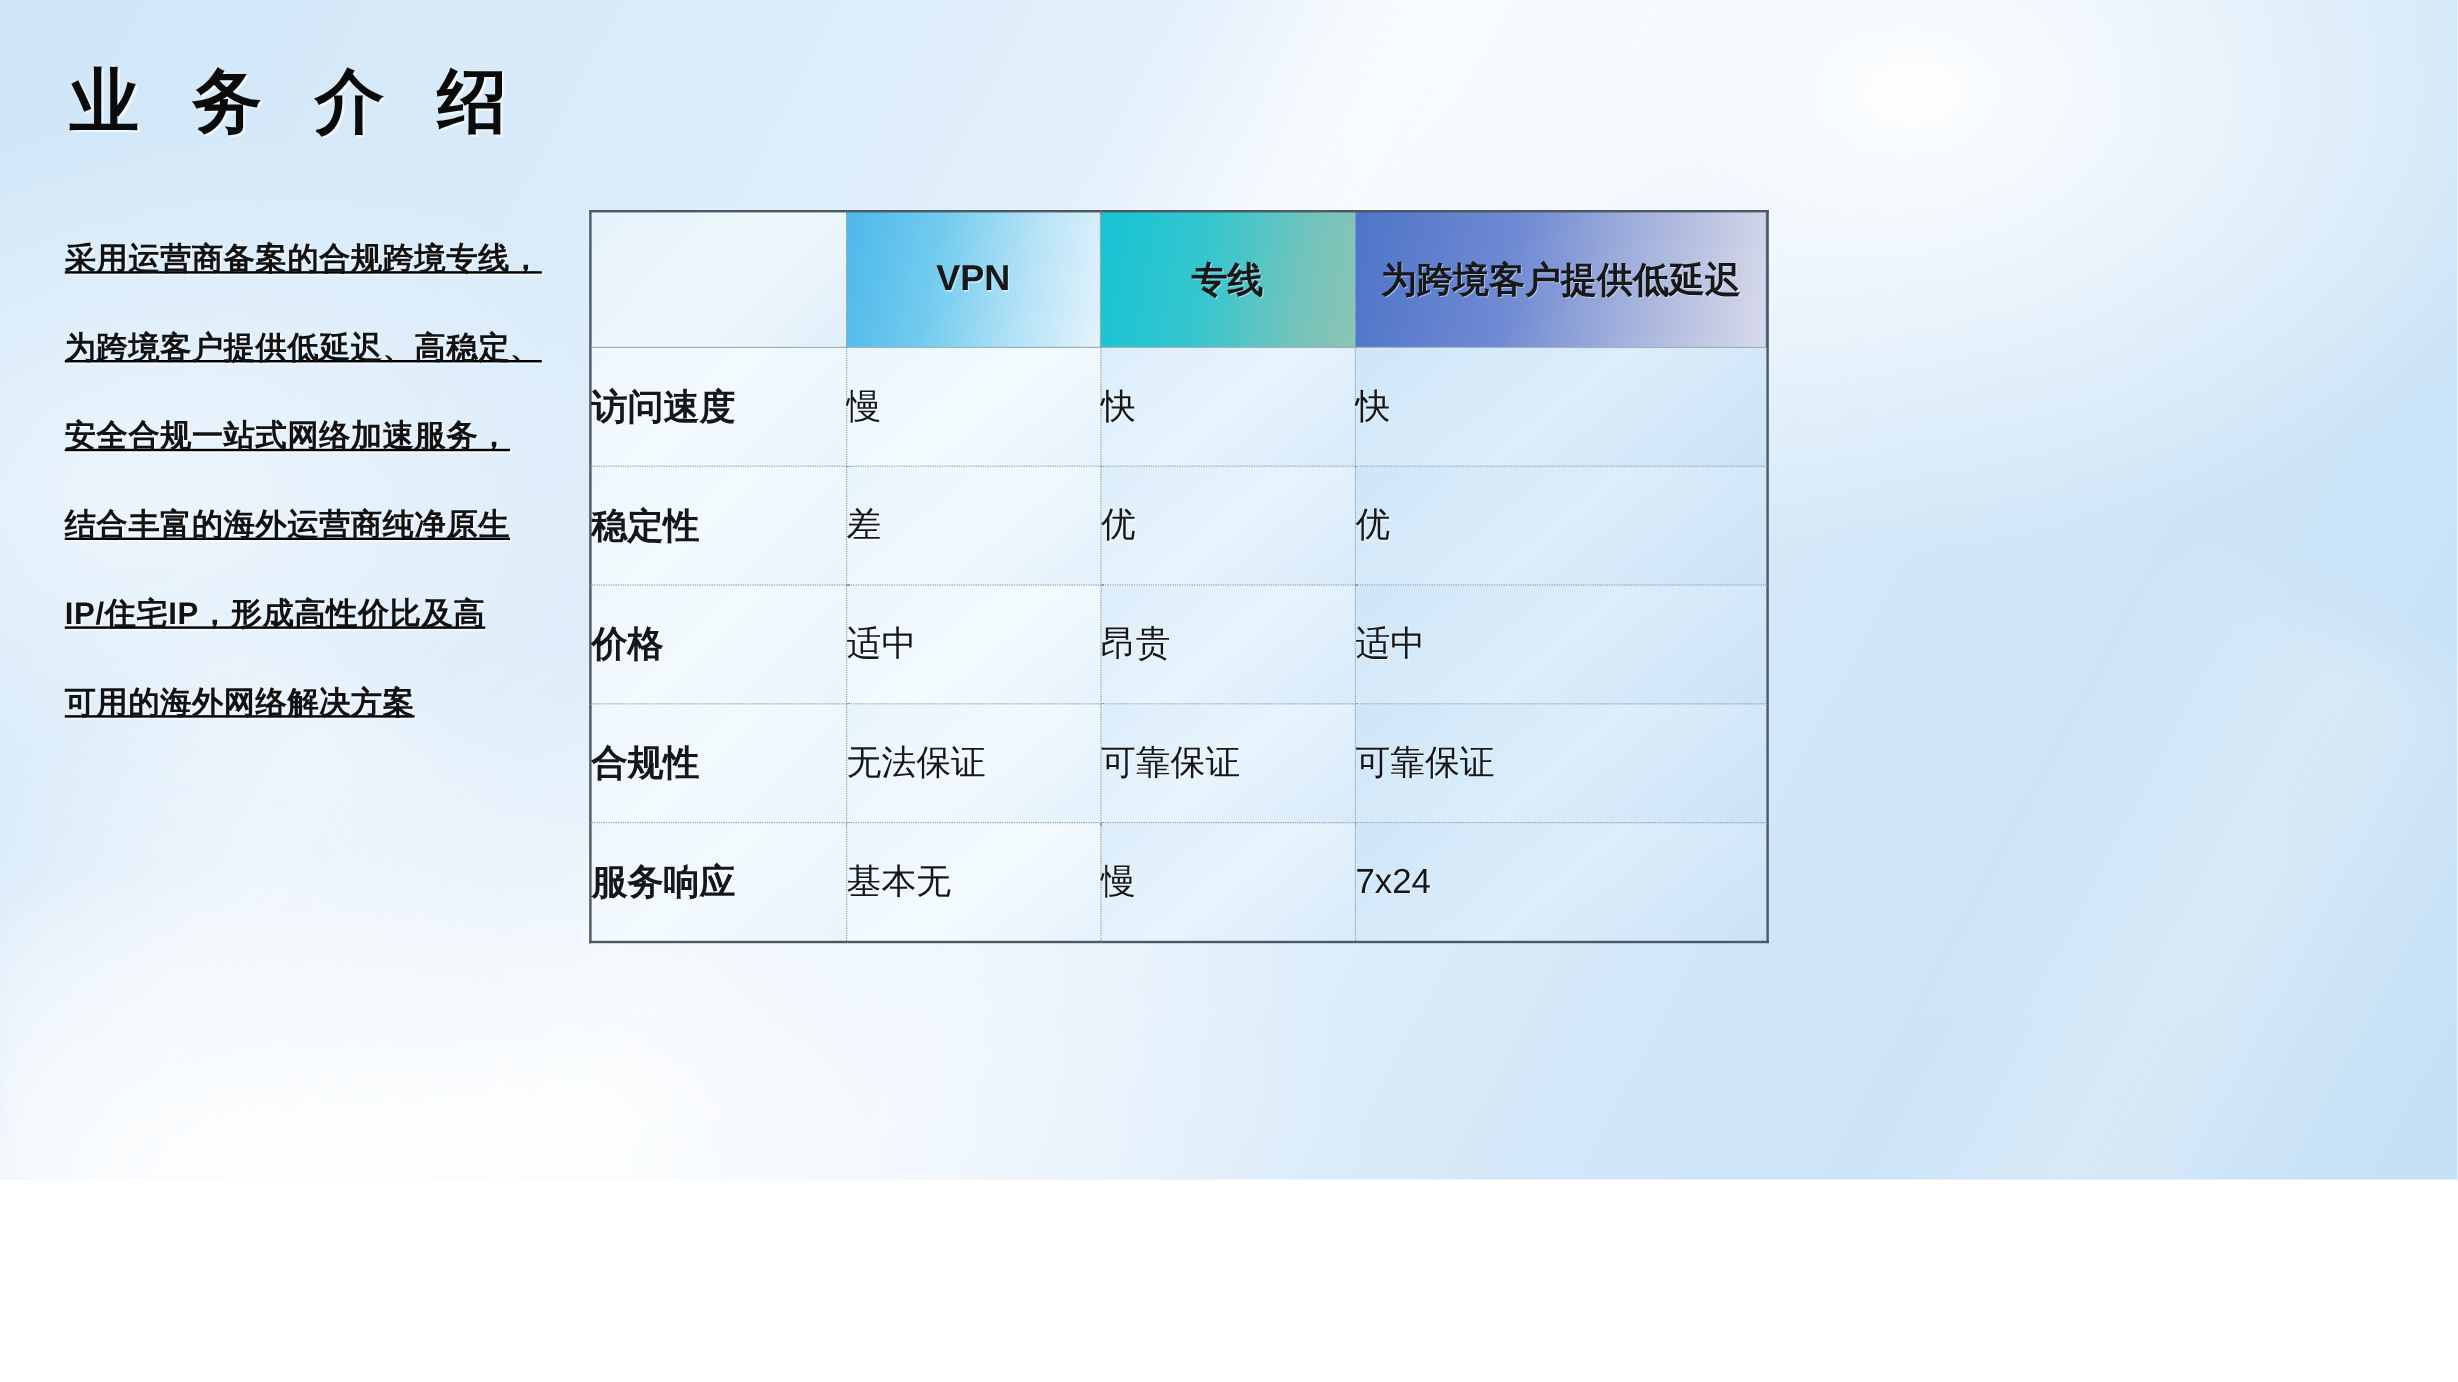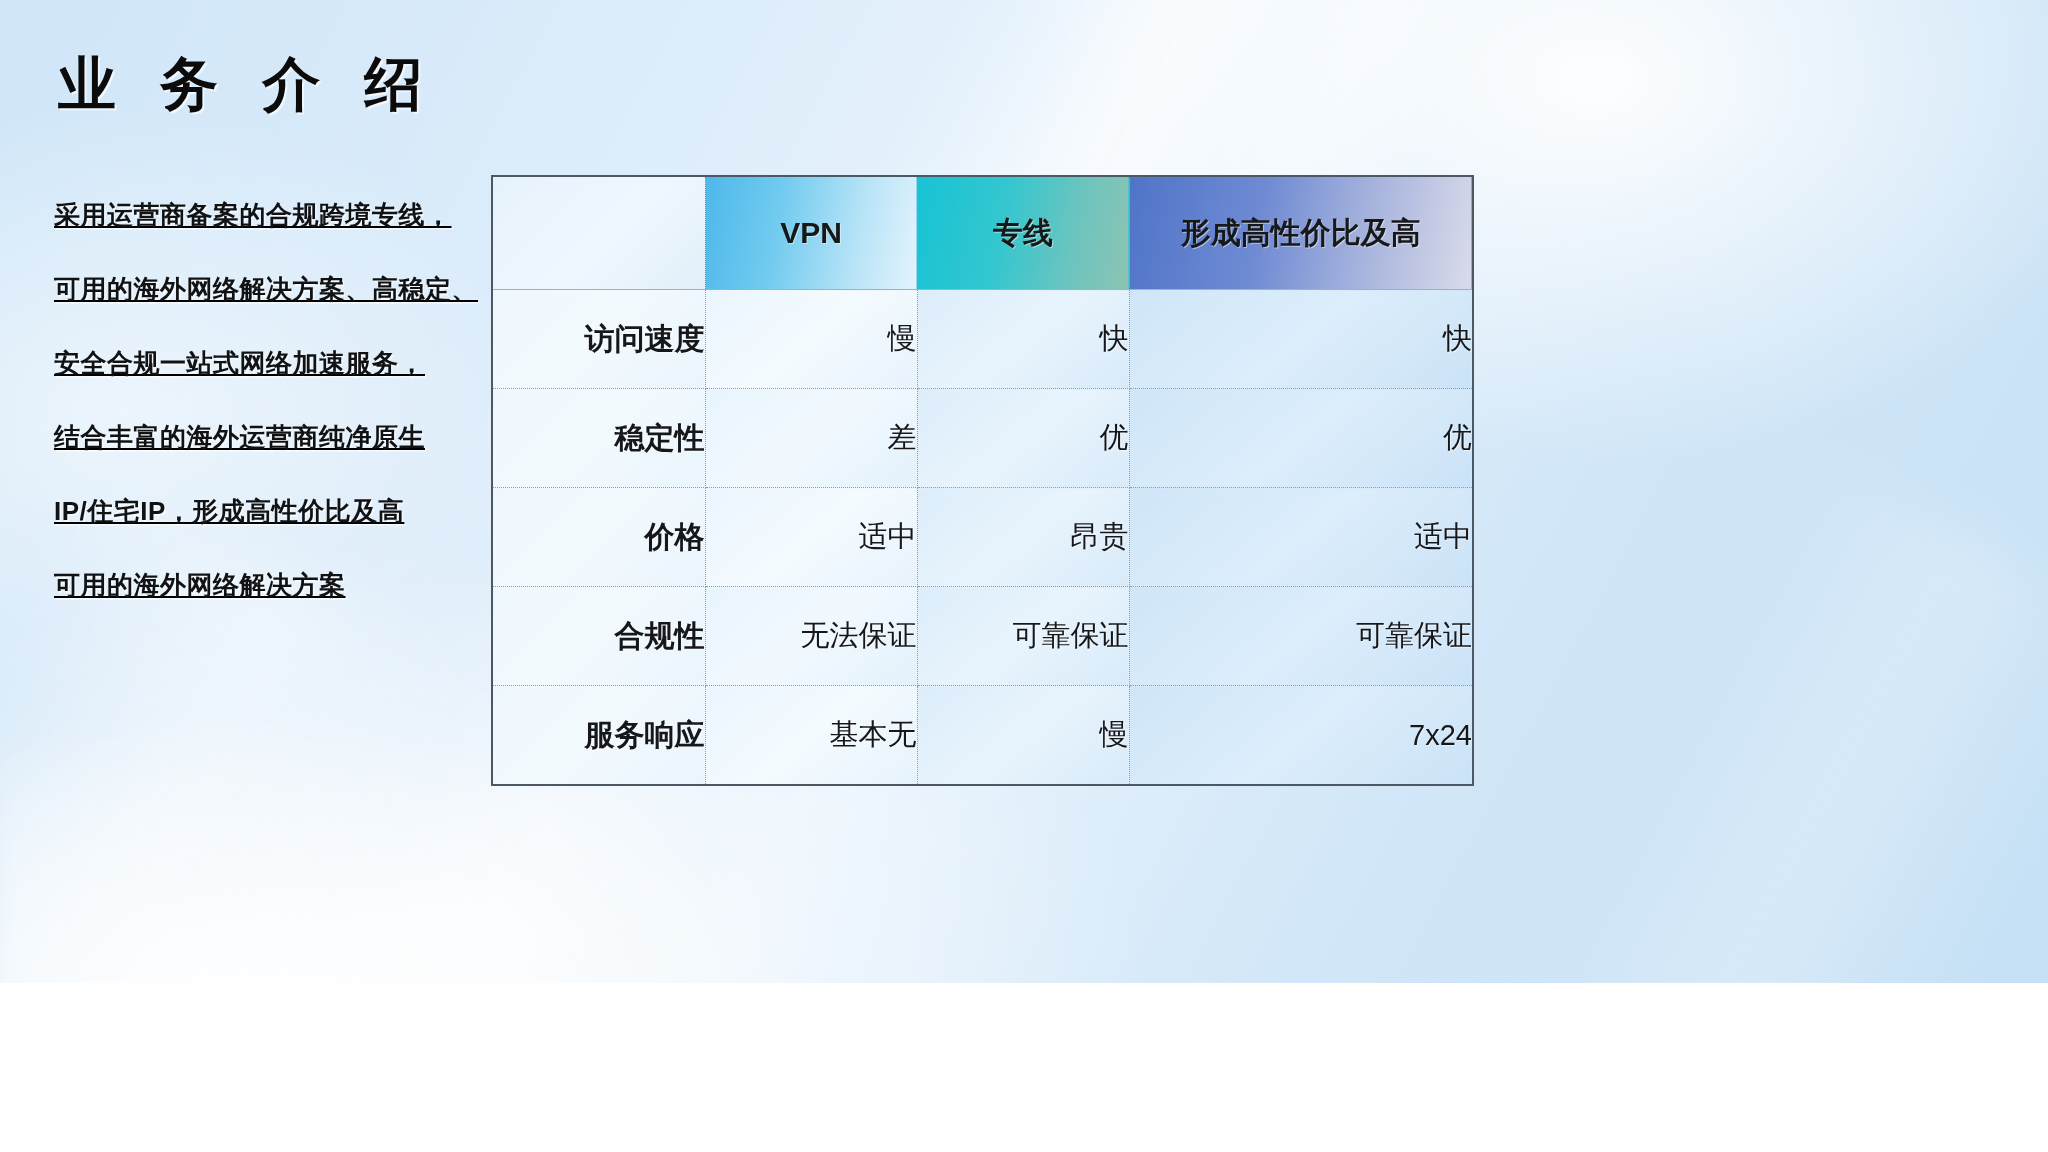--- a/index.html
+++ b/index.html
@@ -122,21 +122,21 @@
     background: linear-gradient(100deg, #17c3d4 0%, #34c6cf 40%, #6fc4bd 75%, #8cc4b3 100%);
   }
   .hdr-iso {
     background: linear-gradient(100deg, #4f74c8 0%, #6f8ad3 38%, #a9b5dd 70%, #d9dbea 100%);
     border-right: 2px solid #4c5863 !important;
   }
 
   .body-row td {
     height: 98px;
     vertical-align: middle;
-    text-align: right;
+    text-align: left;
     font-size: 29px;
     color: #16171a;
     border-bottom: 1px dotted #8d9daa;
     border-left: 1px dotted #8d9daa;
     border-right: 1px dotted #8d9daa;
     text-shadow: 1px 1px 0 rgba(255,255,255,0.5);
   }
   .body-row td.cell-label {
     font-weight: 700;
     font-size: 30px;
@@ -169,40 +169,40 @@
   <div class="streak s2"></div>
   <div class="streak s3"></div>
   <div class="streak s4"></div>
   <div class="streak s5"></div>
   <div class="corner-glow"></div>
 
   <div class="page-title">业 务 介 绍</div>
 
   <div class="intro">
     <div class="intro-line">采用运营商备案的合规跨境专线，</div>
-    <div class="intro-line">可用的海外网络解决方案、高稳定、</div>
+    <div class="intro-line">为跨境客户提供低延迟、高稳定、</div>
     <div class="intro-line">安全合规一站式网络加速服务，</div>
     <div class="intro-line">结合丰富的海外运营商纯净原生</div>
     <div class="intro-line">IP/住宅IP，形成高性价比及高</div>
     <div class="intro-line">可用的海外网络解决方案</div>
   </div>
 
   <table class="cmp-table">
     <colgroup>
       <col class="col-label">
       <col class="col-vpn">
       <col class="col-line">
       <col class="col-iso">
     </colgroup>
     <thead>
       <tr class="hdr-row">
         <th class="hdr-blank"></th>
         <th class="hdr-vpn">VPN</th>
         <th class="hdr-line">专线</th>
-        <th class="hdr-iso">形成高性价比及高</th>
+        <th class="hdr-iso">为跨境客户提供低延迟</th>
       </tr>
     </thead>
     <tbody>
       <tr class="body-row">
         <td class="cell-label">访问速度</td>
         <td class="cell-val c-vpn">慢</td>
         <td class="cell-val c-line">快</td>
         <td class="cell-val c-iso cell-last">快</td>
       </tr>
       <tr class="body-row">

